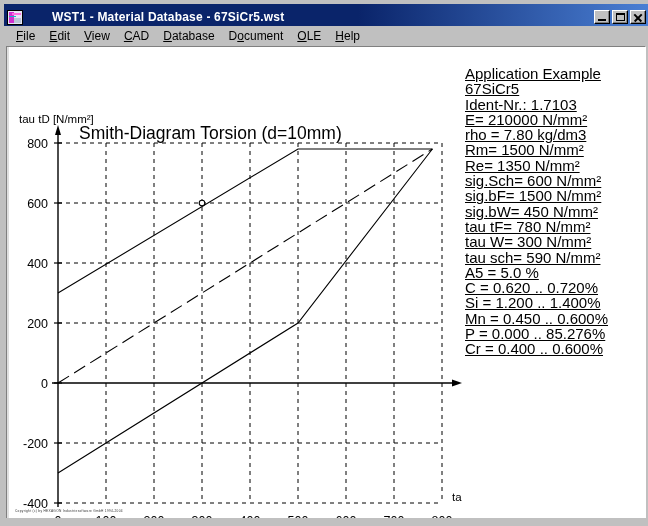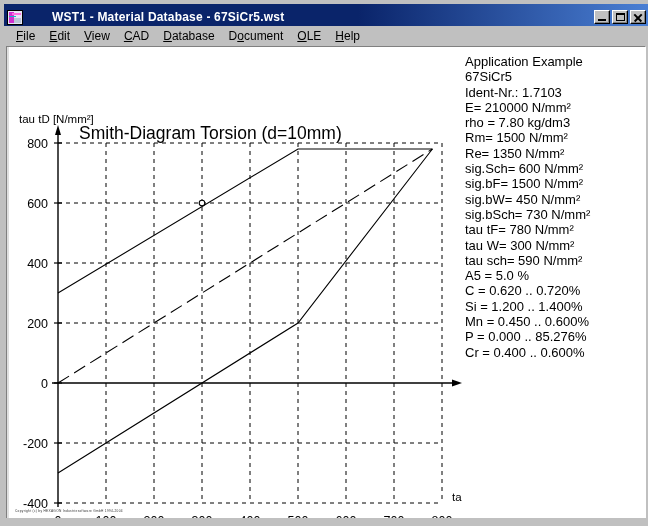--- a/index.html
+++ b/index.html
@@ -75,23 +75,24 @@
     border-bottom:1px solid #ffffff;
     box-sizing:border-box;
     overflow:hidden;
   }
   .client::before{
     content:"";position:absolute;left:0;top:0;width:2px;height:100%;
     background:#dfdfdf;
   }
   
   .infopanel{
-    position:absolute;left:458px;top:7px;width:180px;
-    font-size:13px;line-height:15.3px;color:#000;
+    position:absolute;left:458px;top:19px;width:180px;
+    font-size:15px;line-height:15.3px;color:#000;
     white-space:nowrap;
+    text-decoration:underline;
   }
   .infopanel div{height:15.3px;}
   
   .chart{position:absolute;left:0;top:0;width:455px;height:474px;}
   .chart svg{display:block;}
   .watermark{
     position:absolute;left:8px;top:462px;
     font-size:3.2px;color:#333;white-space:nowrap;
     font-family:"Liberation Sans", sans-serif;
     letter-spacing:0.3px;
@@ -200,21 +201,20 @@
       <div>Application Example</div>
       <div>67SiCr5</div>
       <div>Ident-Nr.: 1.7103</div>
       <div>E= 210000 N/mm²</div>
       <div>rho =  7.80 kg/dm3</div>
       <div>Rm= 1500 N/mm²</div>
       <div>Re= 1350 N/mm²</div>
       <div>sig.Sch=  600 N/mm²</div>
       <div>sig.bF= 1500 N/mm²</div>
       <div>sig.bW=  450 N/mm²</div>
-      <div>sig.bSch=  730 N/mm²</div>
       <div>tau tF=  780 N/mm²</div>
       <div>tau W=  300 N/mm²</div>
       <div>tau sch=  590 N/mm²</div>
       <div>A5 =  5.0 %</div>
       <div>C = 0.620 .. 0.720%</div>
       <div>Si = 1.200 .. 1.400%</div>
       <div>Mn = 0.450 .. 0.600%</div>
       <div>P = 0.000 .. 85.276%</div>
       <div>Cr = 0.400 .. 0.600%</div>
     </div>

